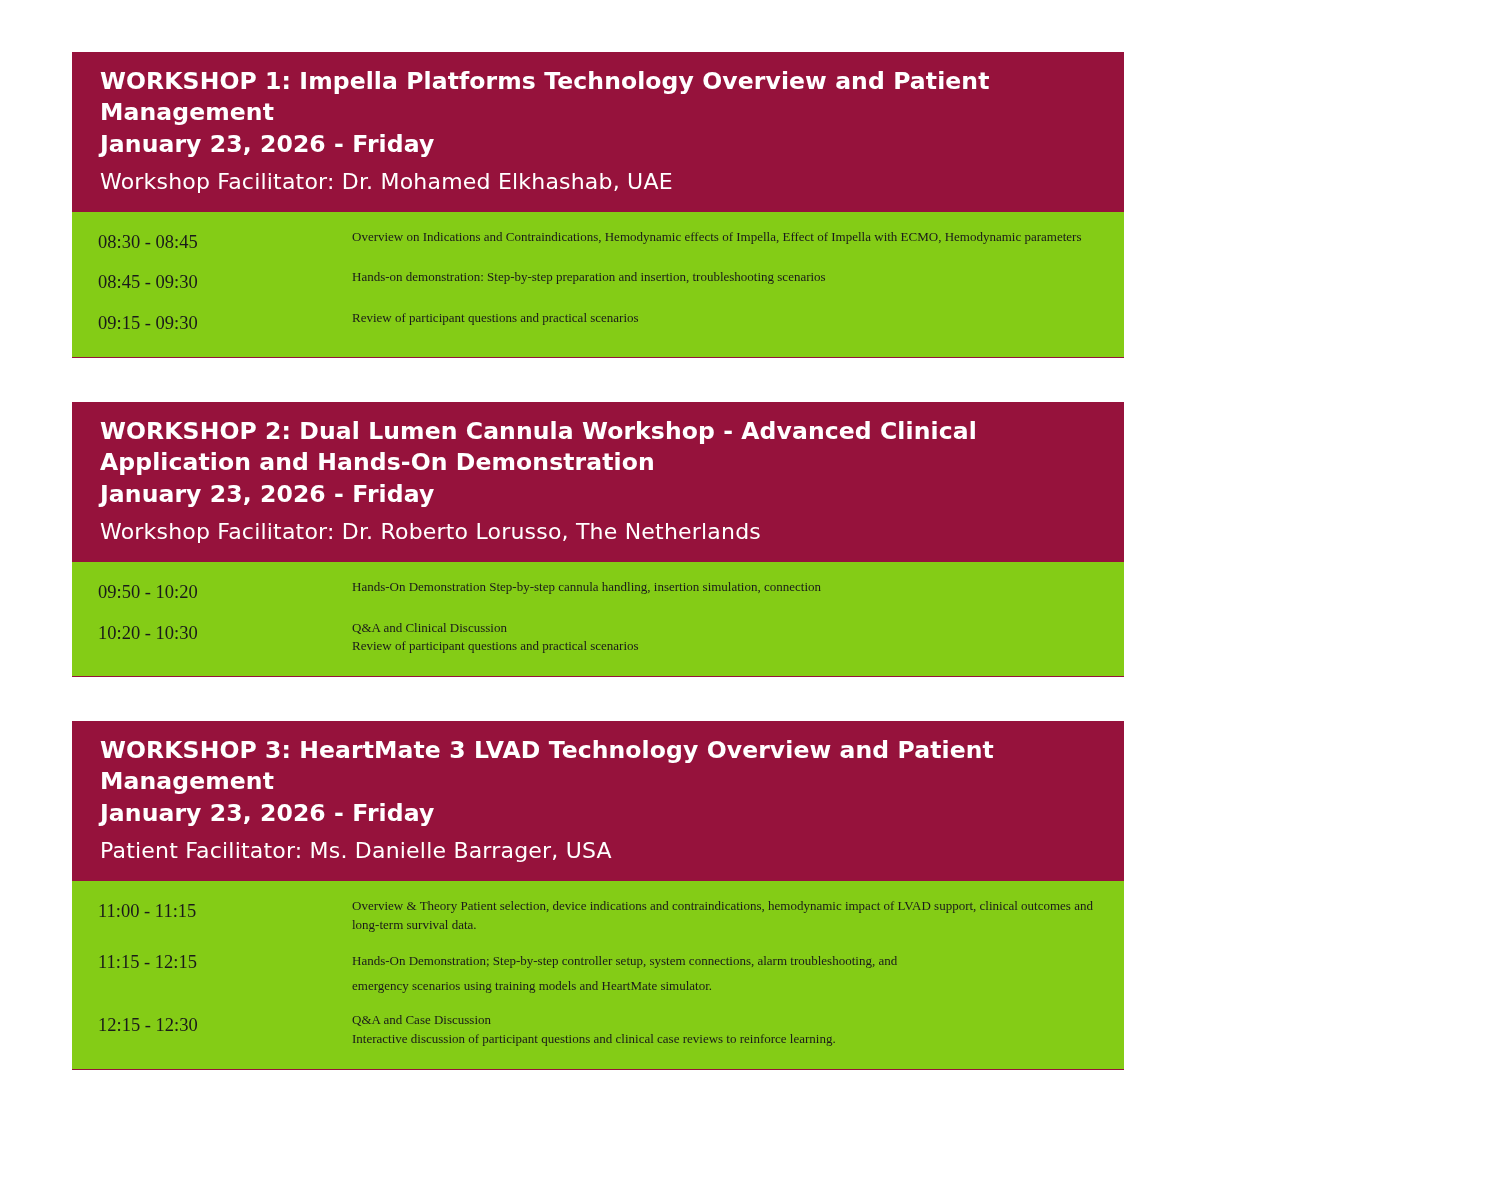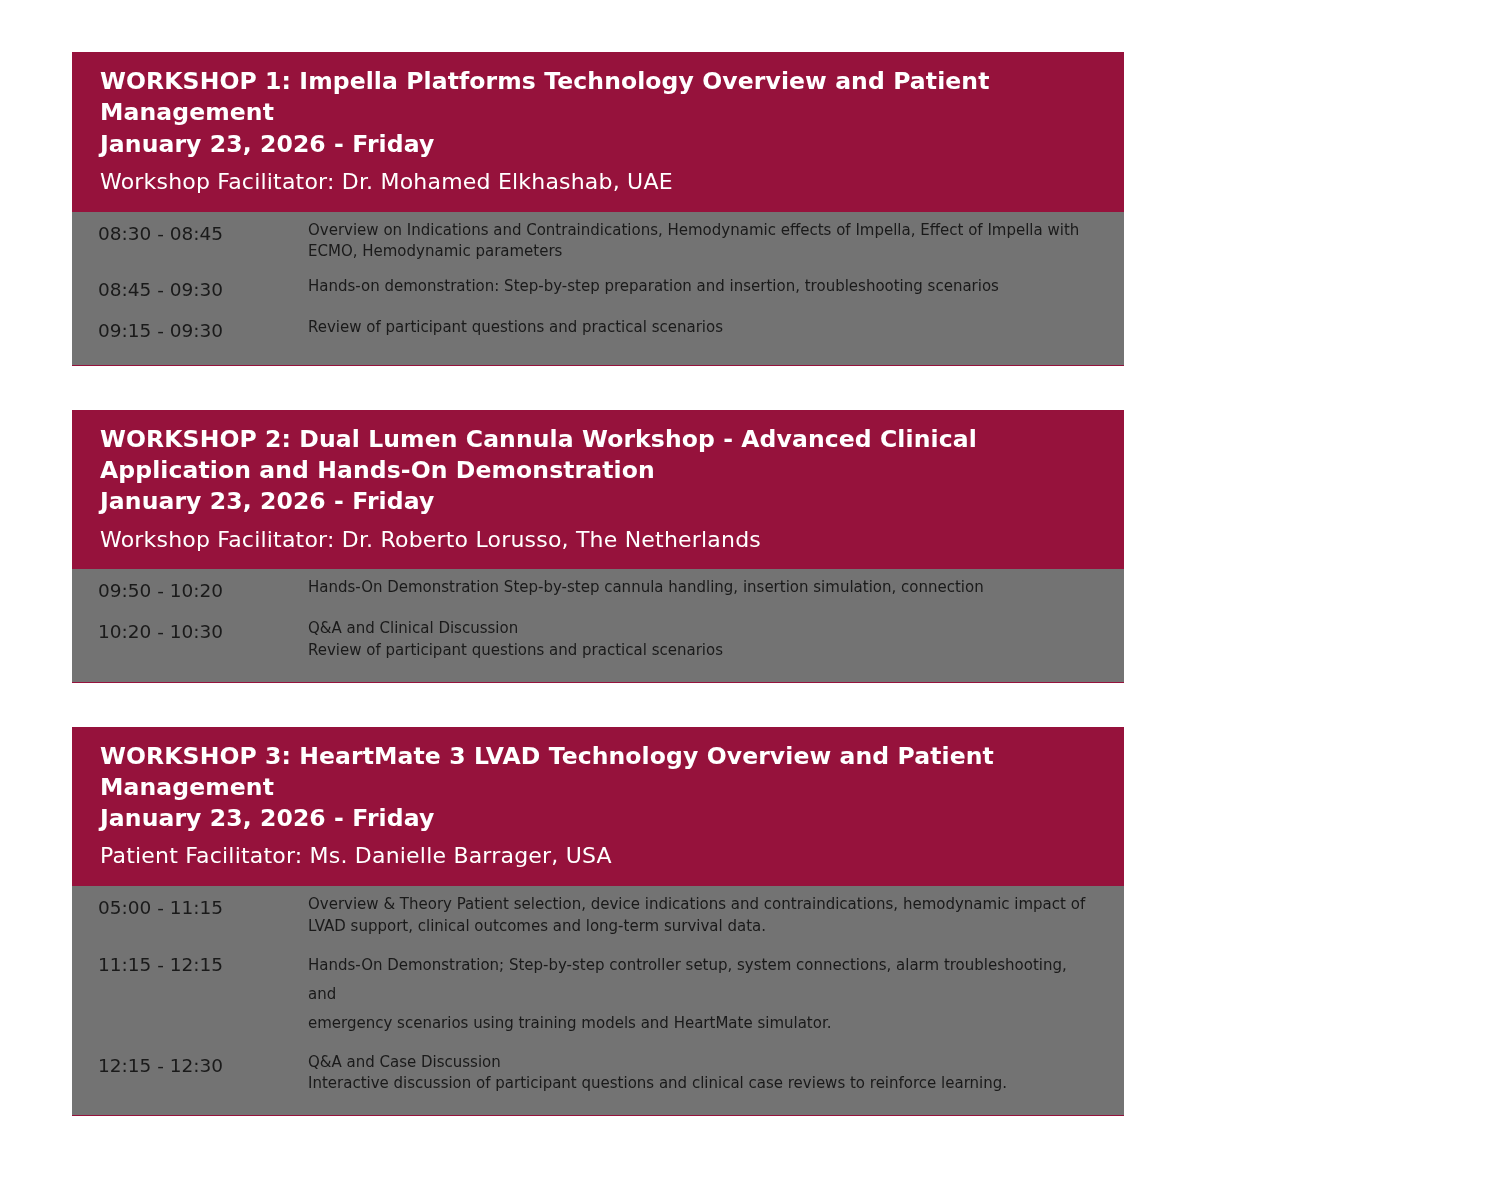--- a/index.html
+++ b/index.html
@@ -46,47 +46,49 @@
   }
   .ws-facilitator {
     font-family: "DejaVu Sans", sans-serif;
     font-weight: normal;
     font-size: 22px;
     line-height: 1.45;
     margin-top: 6px;
     letter-spacing: 0.2px;
   }
   .ws-body {
-    background: #737373;
+    background: #84cc16;
     border-bottom: 1.5px solid #96123c;
-    padding: 8px 26px 18px 26px;
+    padding: 16px 26px 18px 26px;
     box-sizing: border-box;
+    font-family: Liberation Serif, serif;
   }
   .session {
     display: flex;
     align-items: flex-start;
     margin-bottom: 13px;
   }
   .session:last-child {
     margin-bottom: 2px;
   }
   .s-time {
     flex: 0 0 210px;
     font-size: 18.5px;
     line-height: 1.45;
     color: #1a1a1a;
     padding-top: 1px;
     white-space: nowrap;
   }
   .s-desc {
     flex: 1 1 auto;
-    font-size: 15px;
+    font-size: 13px;
     line-height: 1.45;
     color: #1a1a1a;
     white-space: pre-line;
+    margin-left: 44px;
   }
   .s-desc.spaced {
     line-height: 1.95;
   }
 </style>
 </head>
 <body>
 
 <div class="page">
 
@@ -132,21 +134,21 @@
   </section>
 
   <section class="workshop">
     <div class="ws-header">
       <div class="ws-title">WORKSHOP 3: HeartMate 3 LVAD Technology Overview and Patient Management</div>
       <div class="ws-date">January 23, 2026 - Friday</div>
       <div class="ws-facilitator">Patient Facilitator: Ms. Danielle Barrager, USA</div>
     </div>
     <div class="ws-body">
       <div class="session">
-        <div class="s-time">05:00 - 11:15</div>
+        <div class="s-time">11:00 - 11:15</div>
         <div class="s-desc">Overview &amp; Theory Patient selection, device indications and contraindications, hemodynamic impact of LVAD support, clinical outcomes and long-term survival data.</div>
       </div>
       <div class="session">
         <div class="s-time">11:15 - 12:15</div>
         <div class="s-desc spaced">Hands-On Demonstration; Step-by-step controller setup, system connections, alarm troubleshooting, and
 emergency scenarios using training models and HeartMate simulator.</div>
       </div>
       <div class="session">
         <div class="s-time">12:15 - 12:30</div>
         <div class="s-desc">Q&amp;A and Case Discussion

